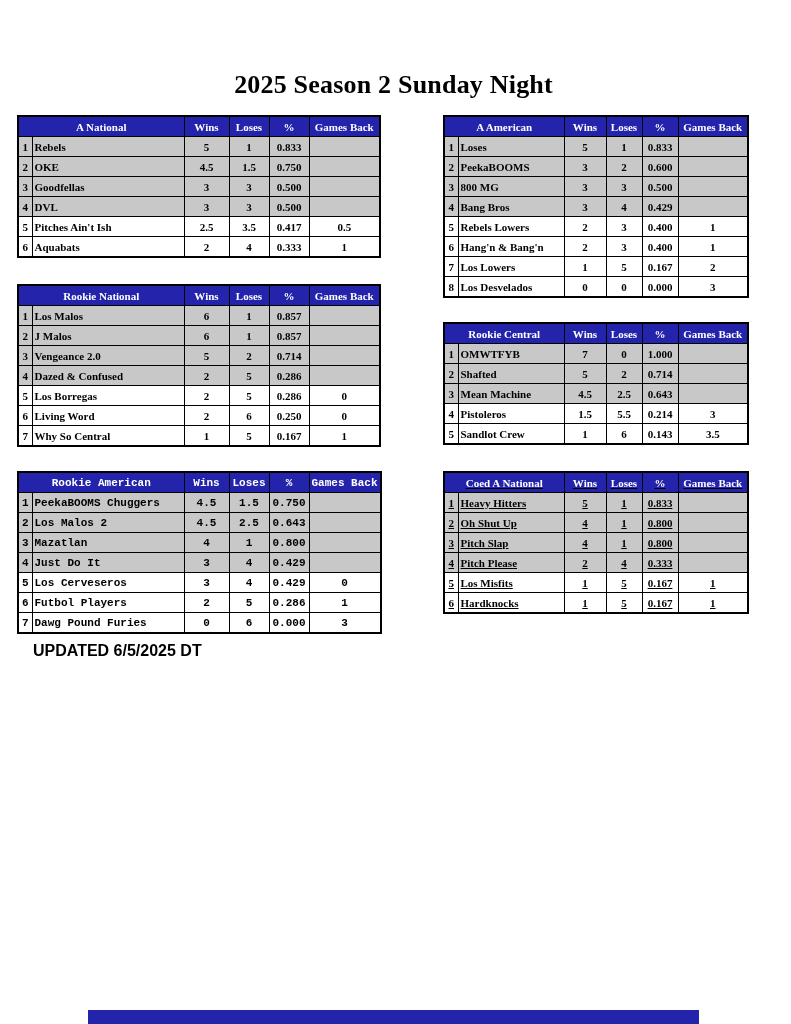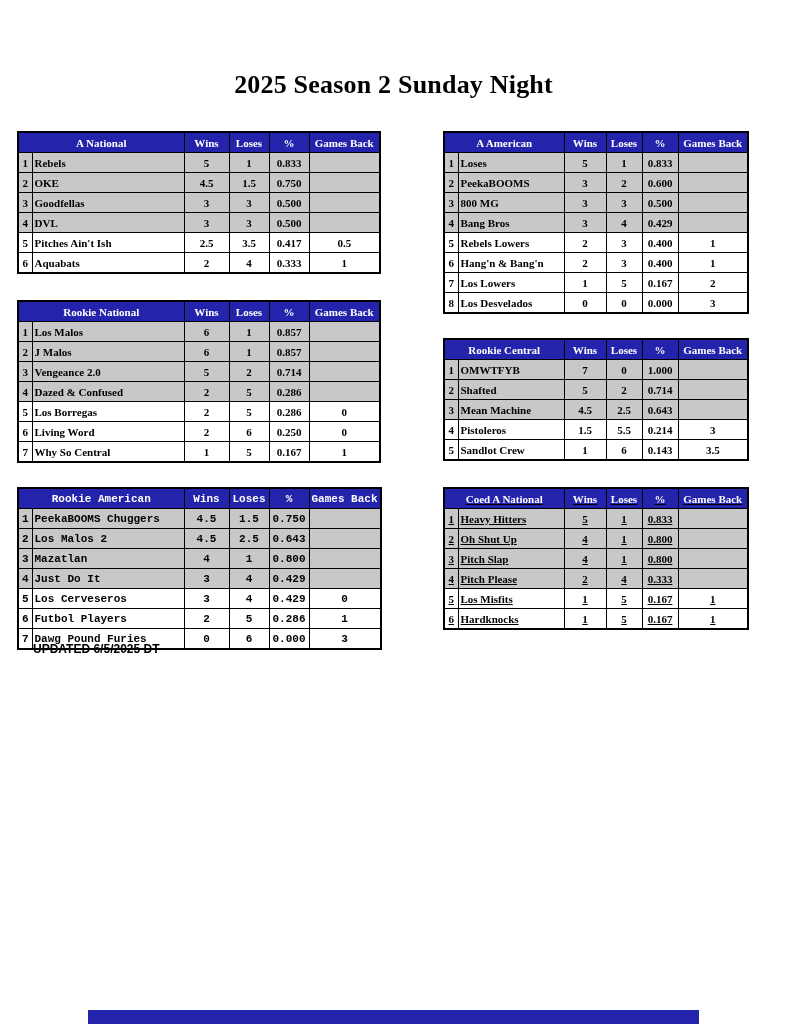--- a/index.html
+++ b/index.html
@@ -1,26 +1,26 @@
 <!DOCTYPE html>
 <html style="--header-bg: #2323AB; --shaded-bg: #C8C8C8;"><head>
 <meta charset="utf-8">
 <style>
   html,body{margin:0;padding:0;background:#ffffff;}
   .page{position:relative;width:791px;height:1024px;background:#ffffff;overflow:hidden;font-family:"Liberation Serif",serif;color:#000;}
   .title{position:absolute;top:70px;left:6px;width:775px;text-align:center;font-size:26px;font-weight:bold;letter-spacing:0.2px;}
-  .tablewrap{position:absolute;margin-top:16px;}
+  .tablewrap{position:absolute;}
   table.standings{border-collapse:collapse;border:2px solid #000;table-layout:fixed;background:#fff;}
   table.standings th,table.standings td{border:1px solid #000;height:19px;padding:0 2px;font-size:11px;font-weight:bold;overflow:hidden;white-space:nowrap;vertical-align:middle;}
   table.standings th{background:var(--header-bg,#2323AB);color:#fff;text-align:center;}
   td.rank{text-align:center;padding:0 1px;}
   td.team{text-align:left;padding-left:3px;}
   td.val{text-align:center;}
   tr.shaded td{background:var(--shaded-bg,#C8C8C8);}
-  .updated{position:absolute;left:33px;top:642px;font-family:"Liberation Sans",sans-serif;font-weight:bold;font-size:12px;}
+  .updated{position:absolute;left:33px;top:642px;font-family:"Liberation Sans",sans-serif;font-weight:bold;font-size:16px;}
   .bottom-bar{position:absolute;left:88px;top:1010px;width:611px;height:14px;background:var(--header-bg,#2323AB);}
   #t0{left:17px;top:115px;}
   #t1{left:443px;top:115px;}
   #t2{left:17px;top:284px;}
   #t3{left:443px;top:322px;}
   #t4{left:17px;top:471px;font-family:Liberation Mono, monospace;}
   #t5{left:443px;top:471px;text-decoration:underline;}
 </style>
 </head>
 <body>

